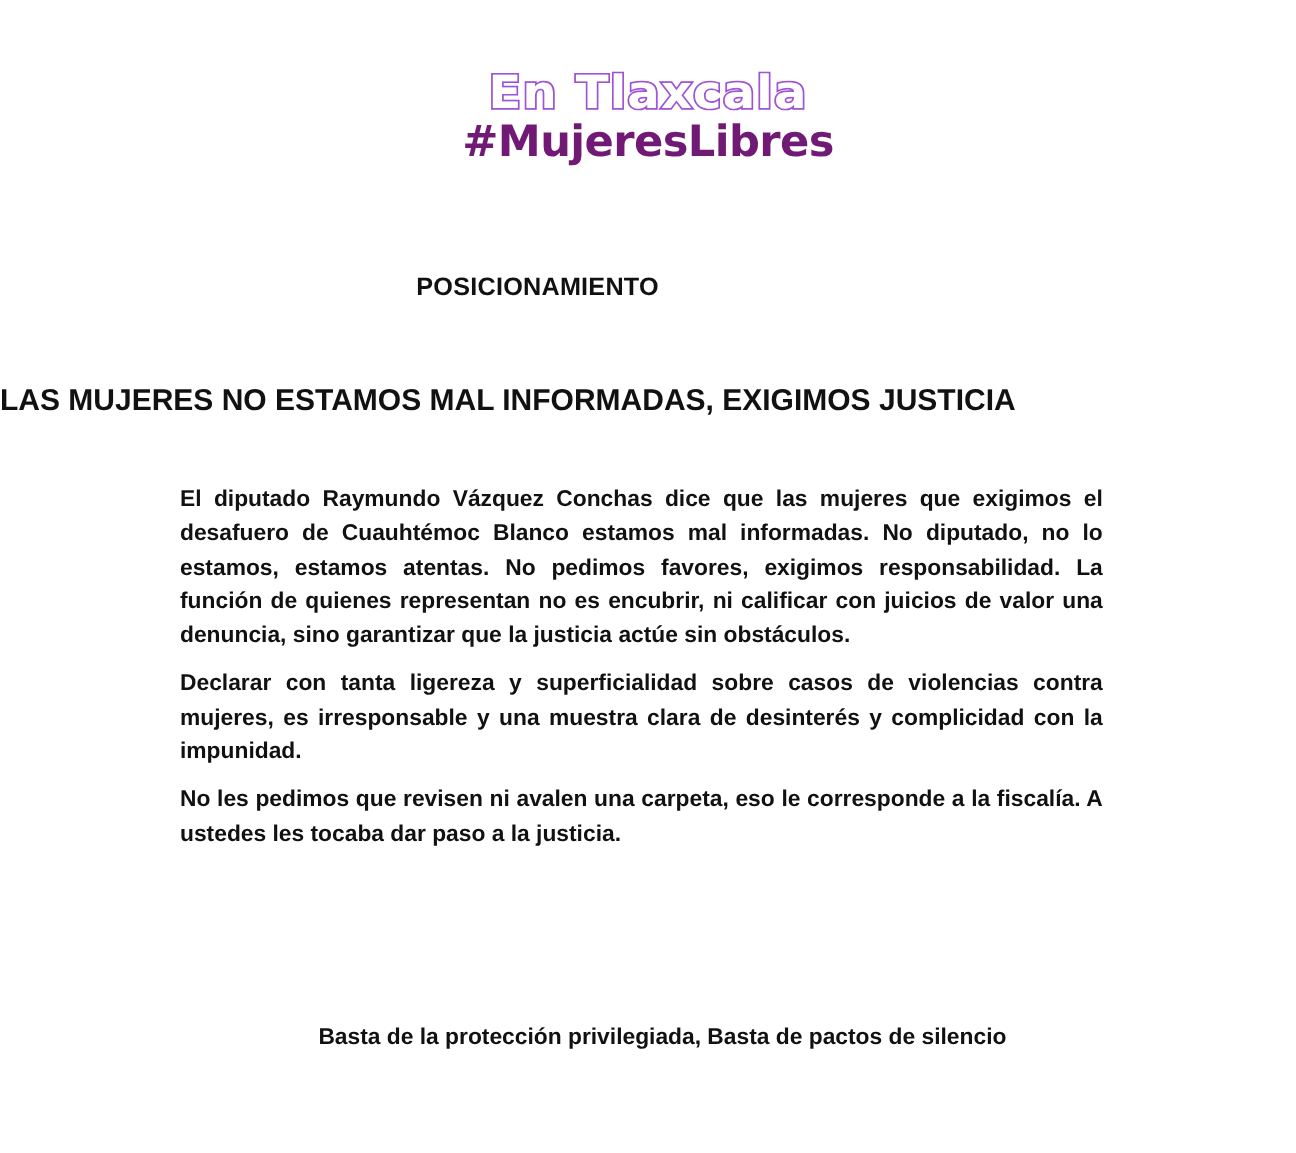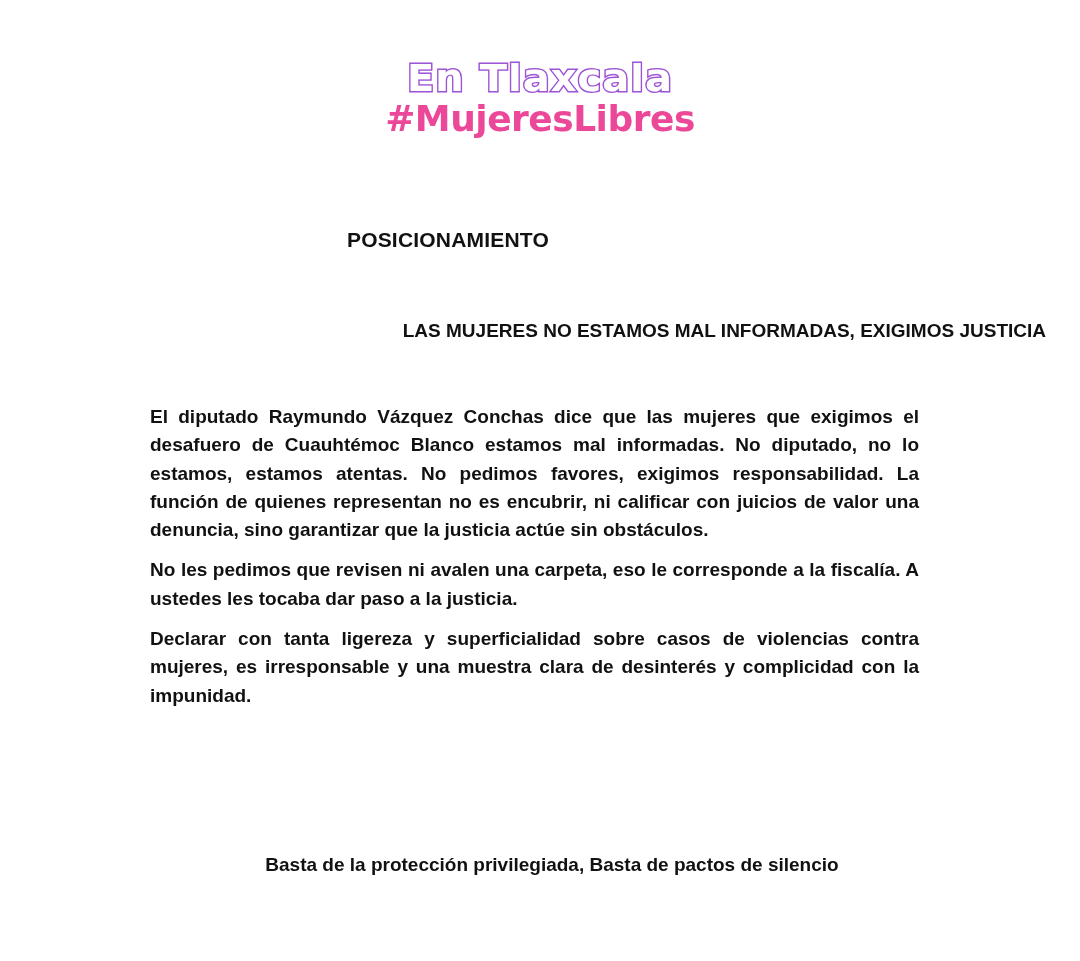--- a/index.html
+++ b/index.html
@@ -32,42 +32,42 @@
       color: #ffffff;
       -webkit-text-stroke: 3px #9b4fd4;
       paint-order: stroke fill;
       text-shadow: 0 0 1px #c89be8;
       height: 42px;
       transform: scaleY(0.95);
     }
     .logo-line2 {
       display: block;
       font-size: 36px;
-      color: #ec4899;
+      color: #701a75;
       letter-spacing: -0.5px;
       margin-top: 1px;
     }
     .title {
       position: absolute;
       left: 0;
       width: 896px;
       top: 228px;
       text-align: center;
       font-weight: bold;
       font-size: 21px;
       letter-spacing: 0.2px;
     }
     .subtitle {
       position: absolute;
       left: 0;
       width: 1046px;
       top: 320px;
-      text-align: right;
+      text-align: left;
       font-weight: bold;
-      font-size: 19px;
+      font-size: 25px;
     }
     .body-text {
       position: absolute;
       left: 150px;
       width: 780px;
       top: 403px;
     }
     .body-text p {
       margin: 0 11px 12px 0;
       font-weight: bold;
@@ -92,17 +92,17 @@
   <span class="logo-line1">En Tlaxcala</span>
   <span class="logo-line2">#MujeresLibres</span>
 </div>
 
 <div class="title">POSICIONAMIENTO</div>
 
 <div class="subtitle">LAS MUJERES NO ESTAMOS MAL INFORMADAS, EXIGIMOS JUSTICIA</div>
 
 <div class="body-text">
   <p>El diputado Raymundo Vázquez Conchas dice que las mujeres que exigimos el desafuero de Cuauhtémoc Blanco estamos mal informadas. No diputado, no lo estamos, estamos atentas. No pedimos favores, exigimos responsabilidad. La función de quienes representan no es encubrir, ni calificar con juicios de valor una denuncia, sino garantizar que la justicia actúe sin obstáculos.</p>
+  <p>Declarar con tanta ligereza y superficialidad sobre casos de violencias contra mujeres, es irresponsable y una muestra clara de desinterés y complicidad con la impunidad.</p>
   <p>No les pedimos que revisen ni avalen una carpeta, eso le corresponde a la fiscalía. A ustedes les tocaba dar paso a la justicia.</p>
-  <p>Declarar con tanta ligereza y superficialidad sobre casos de violencias contra mujeres, es irresponsable y una muestra clara de desinterés y complicidad con la impunidad.</p>
 </div>
 
 <div class="closing">Basta de la protección privilegiada, Basta de pactos de silencio</div>
 
 </body></html>

